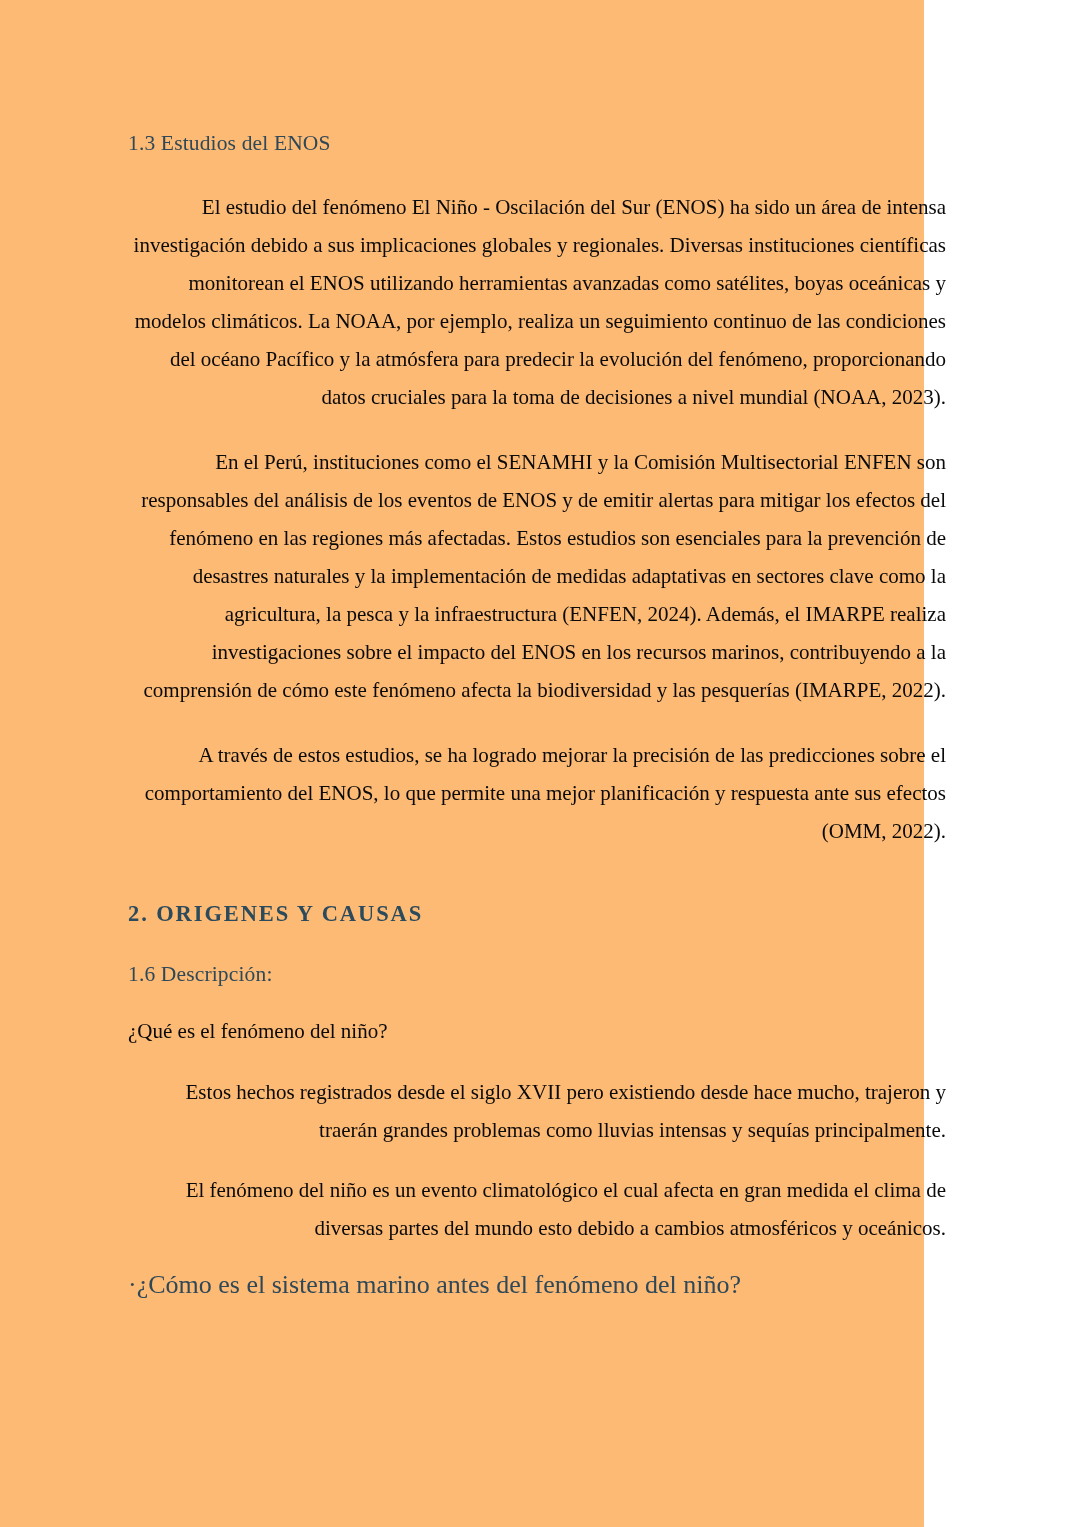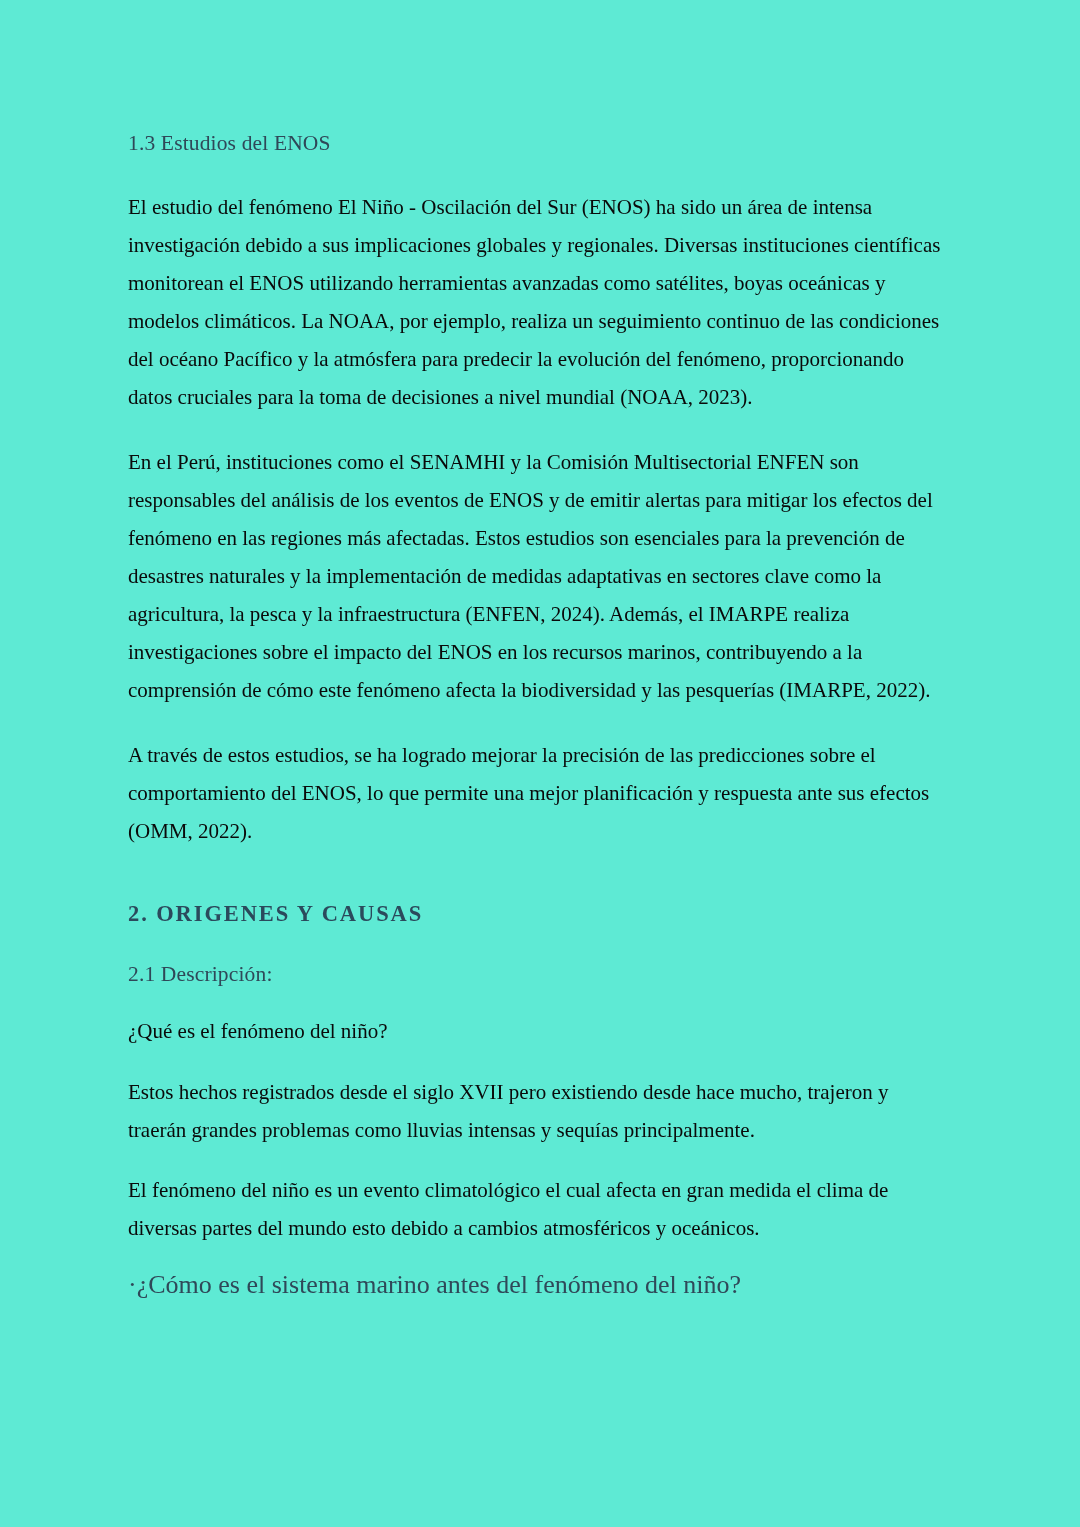--- a/index.html
+++ b/index.html
@@ -12,23 +12,23 @@
   body {
     width: 1080px;
     height: 1527px;
     font-family: "Liberation Serif", "DejaVu Serif", serif;
     color: #0d0d0d;
     overflow: hidden;
   }
 
   .page {
     position: relative;
-    width: 1080px;
+    width: 924px;
     height: 1527px;
-    background: #5eead4;
+    background: #fdba74;
     box-sizing: border-box;
     padding: 128px 135px 0 128px;
   }
 
   .content {
     width: 818px;
   }
 
   
   .h-sub {
@@ -52,21 +52,21 @@
   .h-sub.tight {
     margin-bottom: 26px;
   }
 
   
   .para {
     font-size: 21px;
     line-height: 38px;
     color: #0a0a0a;
     margin: 0 0 25px 0;
-    text-align: left;
+    text-align: right;
   }
 
   .para.compact {
     line-height: 38px;
     margin-bottom: 22px;
   }
 
   .para.lead {
     margin-bottom: 27px;
   }
@@ -100,21 +100,21 @@
     <p class="para lead">El estudio del fenómeno El Niño - Oscilación del Sur (ENOS) ha sido un área de intensa investigación debido a sus implicaciones globales y regionales. Diversas instituciones científicas monitorean el ENOS utilizando herramientas avanzadas como satélites, boyas oceánicas y modelos climáticos. La NOAA, por ejemplo, realiza un seguimiento continuo de las condiciones del océano Pacífico y la atmósfera para predecir la evolución del fenómeno, proporcionando datos cruciales para la toma de decisiones a nivel mundial (NOAA, 2023).</p>
 
     <p class="para lead">En el Perú, instituciones como el SENAMHI y la Comisión Multisectorial ENFEN son responsables del análisis de los eventos de ENOS y de emitir alertas para mitigar los efectos del fenómeno en las regiones más afectadas. Estos estudios son esenciales para la prevención de desastres naturales y la implementación de medidas adaptativas en sectores clave como la agricultura, la pesca y la infraestructura (ENFEN, 2024). Además, el IMARPE realiza investigaciones sobre el impacto del ENOS en los recursos marinos, contribuyendo a la comprensión de cómo este fenómeno afecta la biodiversidad y las pesquerías (IMARPE, 2022).</p>
 
     <p class="para lead">A través de estos estudios, se ha logrado mejorar la precisión de las predicciones sobre el comportamiento del ENOS, lo que permite una mejor planificación y respuesta ante sus efectos (OMM, 2022).</p>
 
     <div class="spacer-section"></div>
 
     <h1 class="h-main">2. ORIGENES Y CAUSAS</h1>
 
-    <h2 class="h-sub tight">2.1 Descripción:</h2>
+    <h2 class="h-sub tight">1.6 Descripción:</h2>
 
     <p class="question">¿Qué es el fenómeno del niño?</p>
 
     <p class="para compact">Estos hechos registrados desde el siglo XVII pero existiendo desde hace mucho, trajeron y traerán grandes problemas como lluvias intensas y sequías principalmente.</p>
 
     <p class="para compact">El fenómeno del niño es un evento climatológico el cual afecta en gran medida el clima de diversas partes del mundo esto debido a cambios atmosféricos y oceánicos.</p>
 
 
     <p class="blue-line">·¿Cómo es el sistema marino antes del fenómeno del niño?</p>
 

